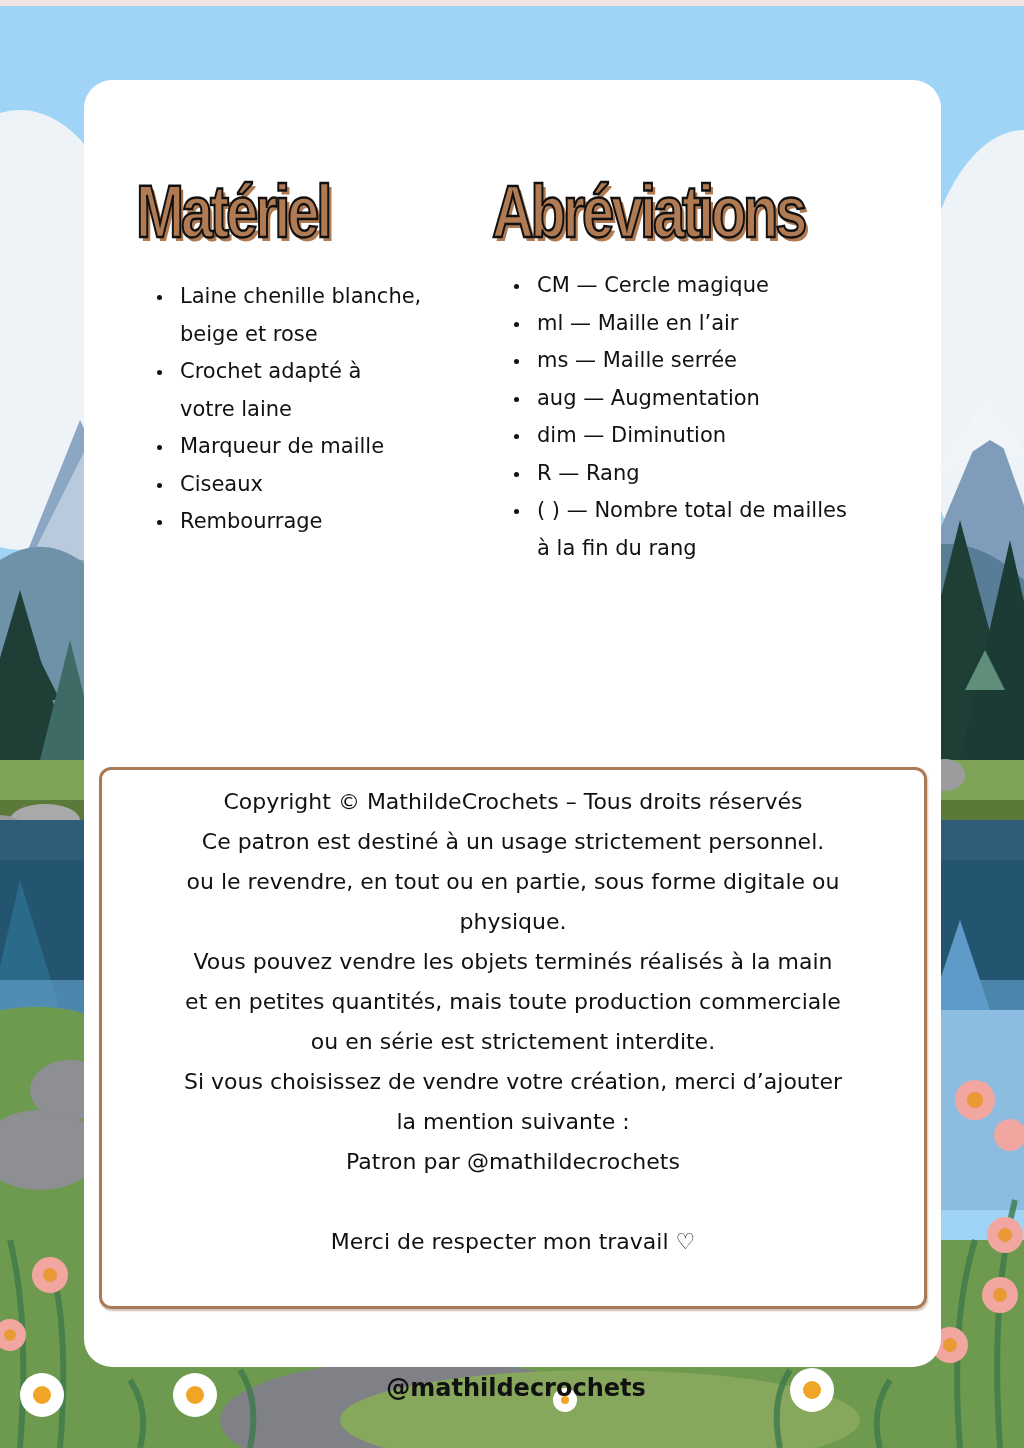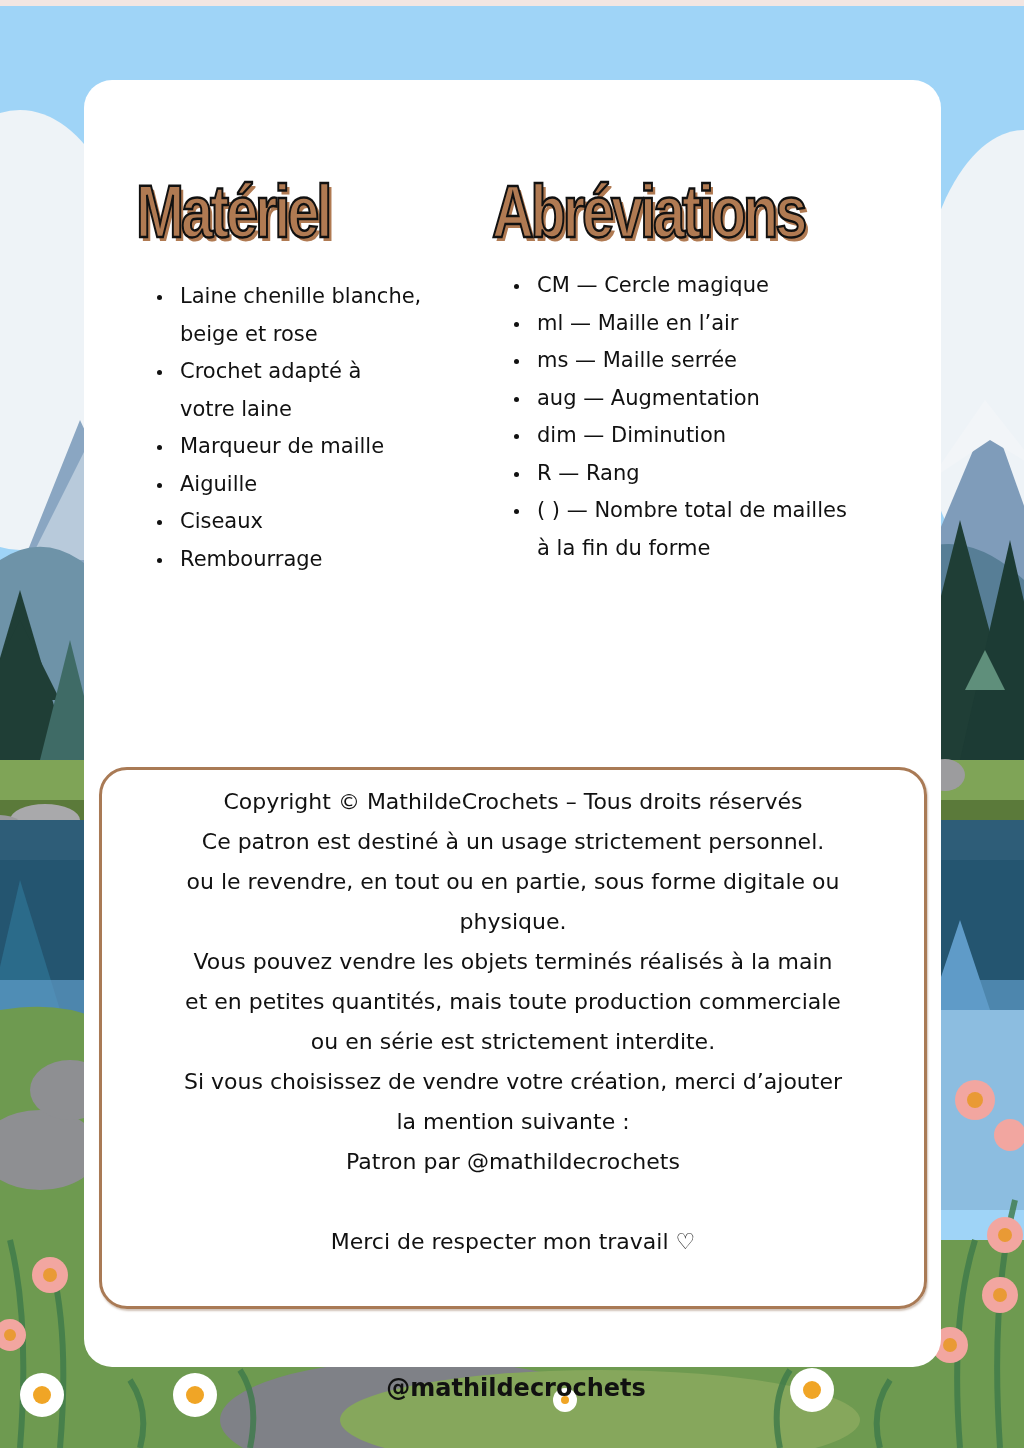--- a/index.html
+++ b/index.html
@@ -48,21 +48,21 @@
     .list li { position: relative; padding-left: 23px; }
     .list li::before {
       content: ""; position: absolute; left: 0; top: 17px;
       width: 5px; height: 5px; border-radius: 50%; background: #111;
     }
     .list.mat { left: 73px; top: 198px; width: 320px; }
     .list.abr { left: 430px; top: 187px; width: 410px; }
 
     .legal {
       position: absolute; left: 15px; top: 687px; width: 828px; height: 542px;
-      border: 3px solid #a97a55; border-radius: 28px;
+      border: 3px solid #a97a55; border-radius: 12px;
       box-shadow: 1px 2px 2px rgba(120,80,50,0.35);
       text-align: center;
       font-family: "DejaVu Sans", sans-serif;
       font-size: 22px;
       color: #111;
       line-height: 40px;
       padding-top: 12px;
     }
     .legal p { margin: 0; white-space: nowrap; }
     .legal .gap { height: 40px; }
@@ -172,33 +172,32 @@
 </div>
 
 <div class="card">
   <div class="heading mat">Matériel</div>
   <div class="heading abr">Abréviations</div>
 
   <ul class="list mat">
     <li><span>Laine chenille blanche,</span><br><span>beige et rose</span></li>
     <li><span>Crochet adapté à</span><br><span>votre laine</span></li>
     <li><span>Marqueur de maille</span></li>
-    <li><span>Aiguille</span></li>
     <li><span>Ciseaux</span></li>
     <li><span>Rembourrage</span></li>
   </ul>
 
   <ul class="list abr">
     <li>CM — Cercle magique</li>
     <li>ml — Maille en l’air</li>
     <li>ms — Maille serrée</li>
     <li>aug — Augmentation</li>
     <li>dim — Diminution</li>
     <li>R — Rang</li>
-    <li><span>( ) — Nombre total de mailles</span><br><span>à la fin du forme</span></li>
+    <li><span>( ) — Nombre total de mailles</span><br><span>à la fin du rang</span></li>
   </ul>
 
   <div class="legal">
     <p>Copyright © MathildeCrochets – Tous droits réservés</p>
     <p>Ce patron est destiné à un usage strictement personnel.</p>
     <p>ou le revendre, en tout ou en partie, sous forme digitale ou</p>
     <p>physique.</p>
     <p>Vous pouvez vendre les objets terminés réalisés à la main</p>
     <p>et en petites quantités, mais toute production commerciale</p>
     <p>ou en série est strictement interdite.</p>

